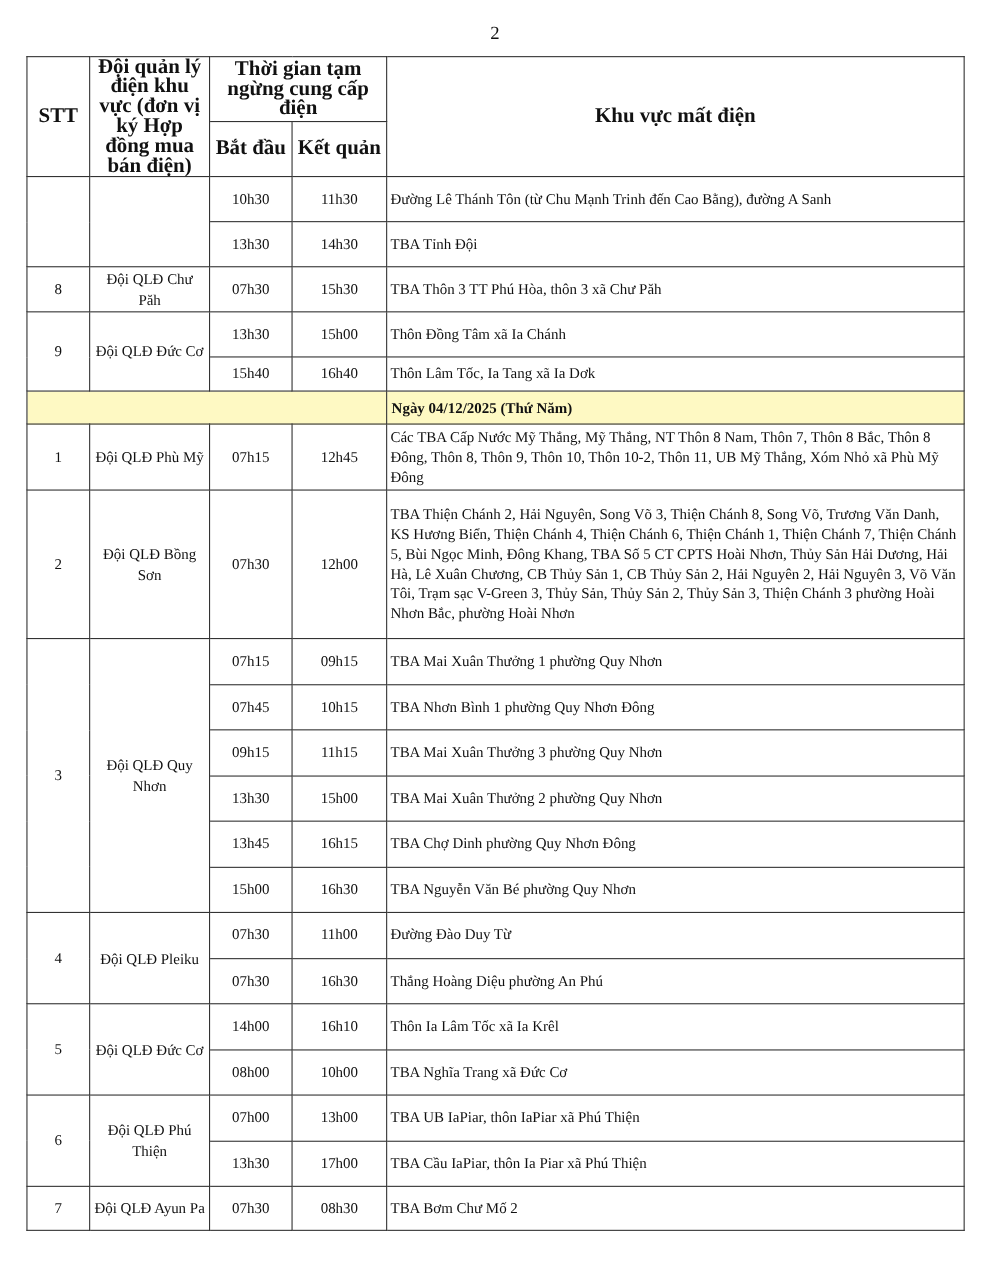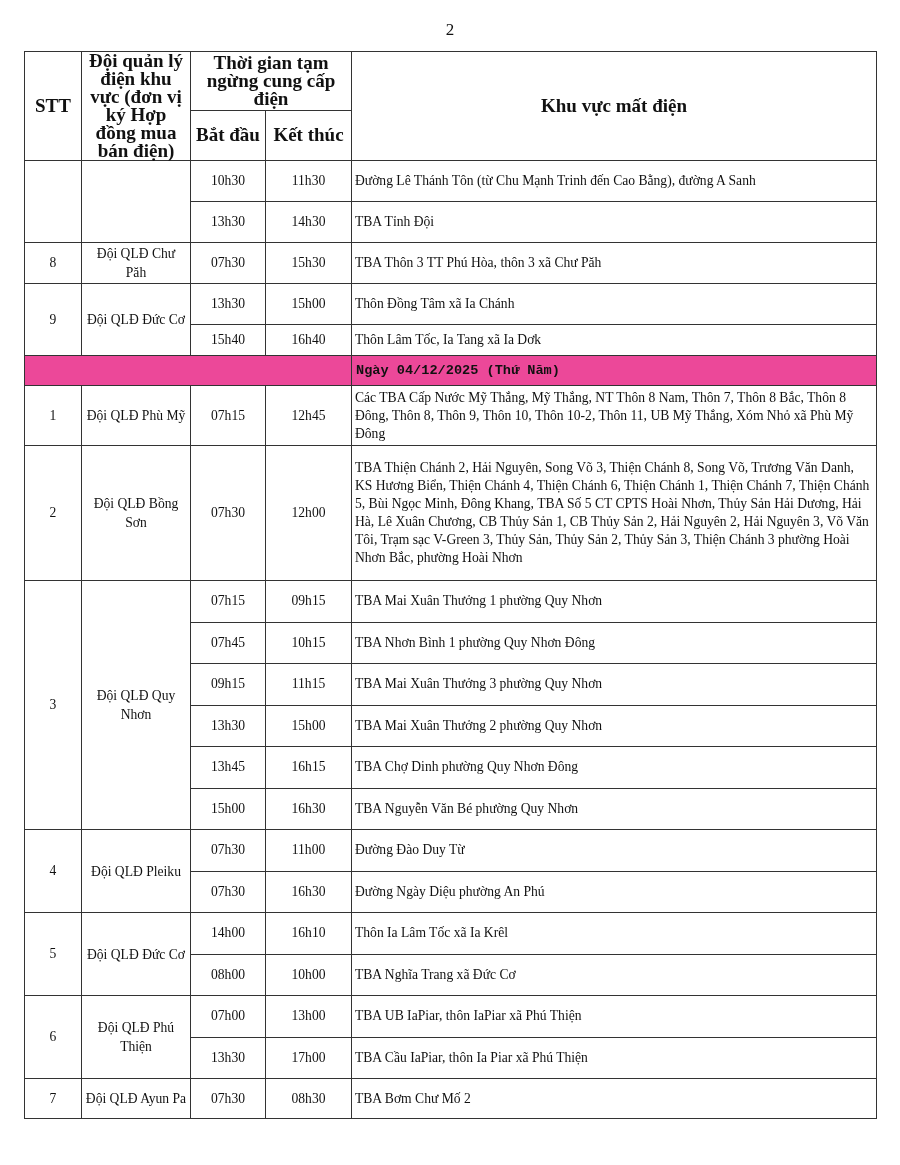--- a/index.html
+++ b/index.html
@@ -5,21 +5,21 @@
   html, body { margin: 0; padding: 0; background: #ffffff; }
   body { width: 900px; height: 1165px; position: relative; overflow: hidden;
          font-family: "Liberation Serif", "DejaVu Serif", serif; color: #111; }
   .page-number { position: absolute; top: 20px; left: 0; width: 900px; text-align: center; font-size: 17px; }
   table.schedule { position: absolute; left: 24px; top: 51px; border-collapse: collapse;
                    table-layout: fixed; width: 852px; font-size: 13.6px; }
   table.schedule td, table.schedule th { border: 1.4px solid #333; padding: 0 3px; vertical-align: middle; }
   th { font-weight: bold; text-align: center; font-size: 19px; line-height: 18px; }
   td.c { text-align: center; margin-top: 35px; }
   td.area { text-align: left; padding-left: 3px; line-height: 18px; }
-  tr.date-row td { background: #ec4899; font-weight: bold; height: 29px; padding-left: 4px; font-family: Liberation Mono, monospace; }
+  tr.date-row td { background: #fef9c3; font-weight: bold; height: 29px; padding-left: 4px; }
   col.c1 { width: 57px; } col.c2 { width: 109px; } col.c3 { width: 75px; } col.c4 { width: 86px; } col.c5 { width: 525px; }
   .team { line-height: 19px; }
 </style>
 </head>
 <body>
 
 <div class="page-number">2</div>
 
 <table class="schedule">
   <colgroup>
@@ -31,21 +31,21 @@
     </colgroup>
   <thead>
     <tr style="height:44px">
       <th rowspan="2">STT</th>
       <th rowspan="2">Đội quản lý điện khu vực (đơn vị ký Hợp đồng mua bán điện)</th>
       <th colspan="2">Thời gian tạm ngừng cung cấp điện</th>
       <th rowspan="2">Khu vực mất điện</th>
     </tr>
     <tr style="height:47px">
       <th>Bắt đầu</th>
-      <th>Kết thúc</th>
+      <th>Kết quản</th>
     </tr>
   </thead>
   <tbody id="tbody">
 
     <tr style="height:41px">
       <td rowspan="2"></td>
       <td rowspan="2"></td>
       <td class="c">10h30</td>
       <td class="c">11h30</td>
       <td class="area">Đường Lê Thánh Tôn (từ Chu Mạnh Trinh đến Cao Bằng), đường A Sanh</td>
@@ -127,21 +127,21 @@
       <tr style="height: 41.5px;">
         <td class="c" rowspan="2">4</td>
         <td class="c team" rowspan="2">Đội QLĐ Pleiku</td>
         <td class="c">07h30</td>
         <td class="c">11h00</td>
         <td class="area">Đường Đào Duy Từ</td>
       </tr>
       <tr style="height: 41.5px;">
         <td class="c">07h30</td>
         <td class="c">16h30</td>
-        <td class="area">Đường Ngày Diệu phường An Phú</td>
+        <td class="area">Thắng Hoàng Diệu phường An Phú</td>
       </tr>
       <tr style="height: 41.5px;">
         <td class="c" rowspan="2">5</td>
         <td class="c team" rowspan="2">Đội QLĐ Đức Cơ</td>
         <td class="c">14h00</td>
         <td class="c">16h10</td>
         <td class="area">Thôn Ia Lâm Tốc xã Ia Krêl</td>
       </tr>
       <tr style="height: 41.5px;">
         <td class="c">08h00</td>

